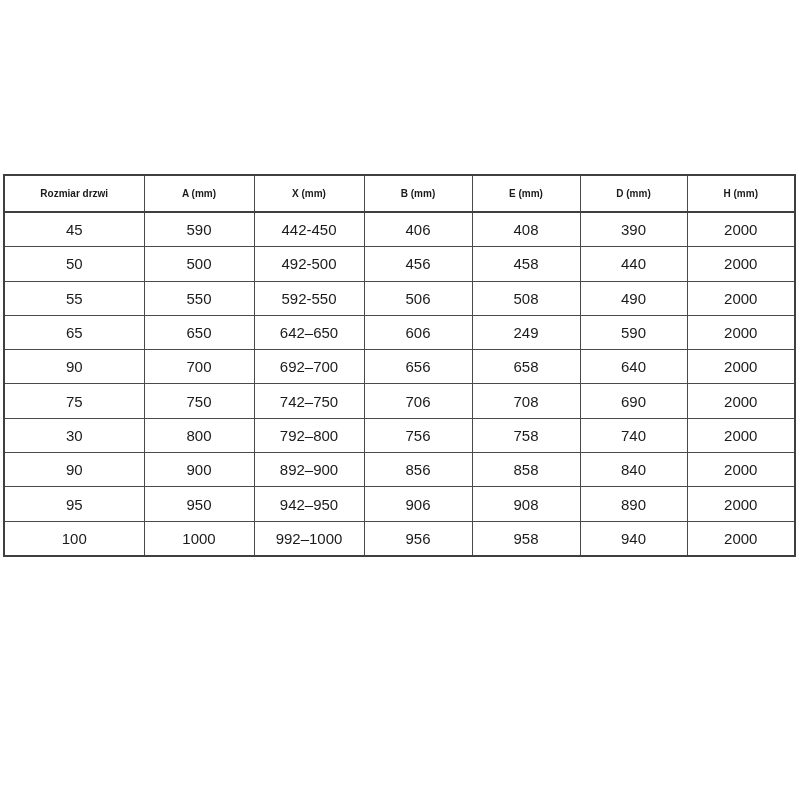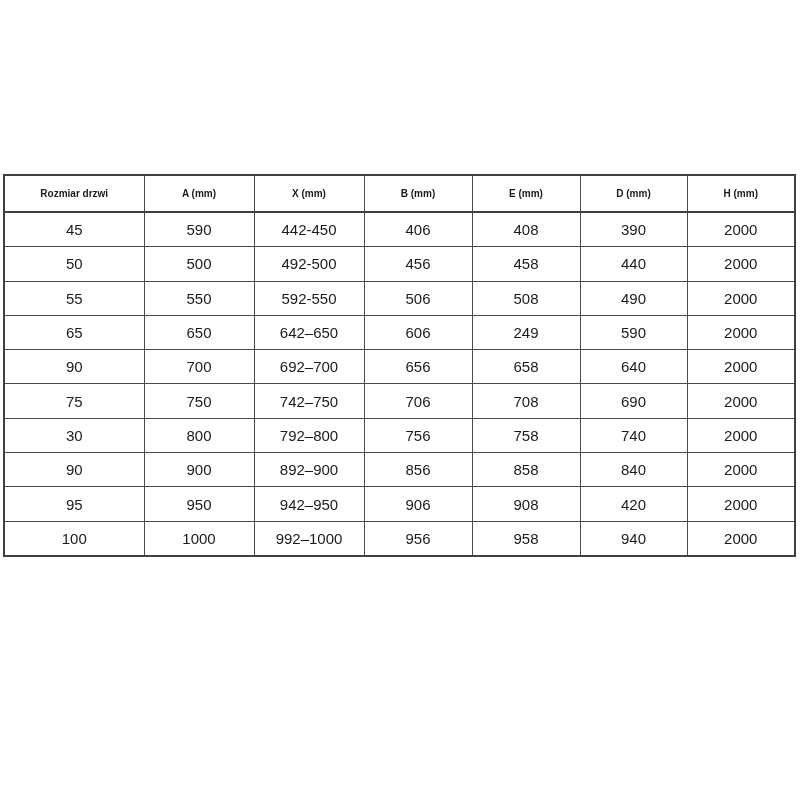--- a/index.html
+++ b/index.html
@@ -144,21 +144,21 @@
           <td>858</td>
           <td>840</td>
           <td>2000</td>
         </tr>
         <tr>
           <td>95</td>
           <td>950</td>
           <td>942–950</td>
           <td>906</td>
           <td>908</td>
-          <td>420</td>
+          <td>890</td>
           <td>2000</td>
         </tr>
         <tr>
           <td>100</td>
           <td>1000</td>
           <td>992–1000</td>
           <td>956</td>
           <td>958</td>
           <td>940</td>
           <td>2000</td>

